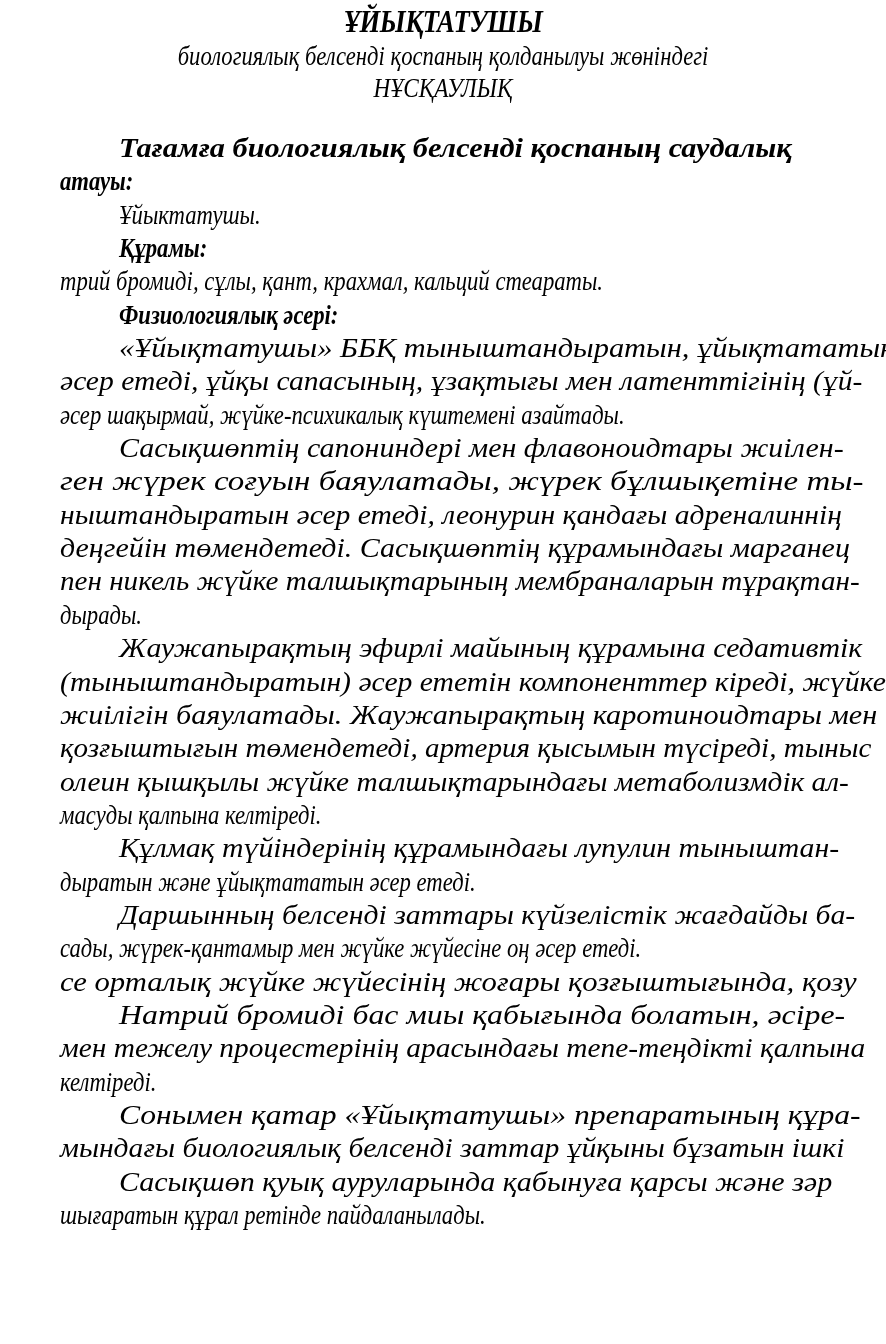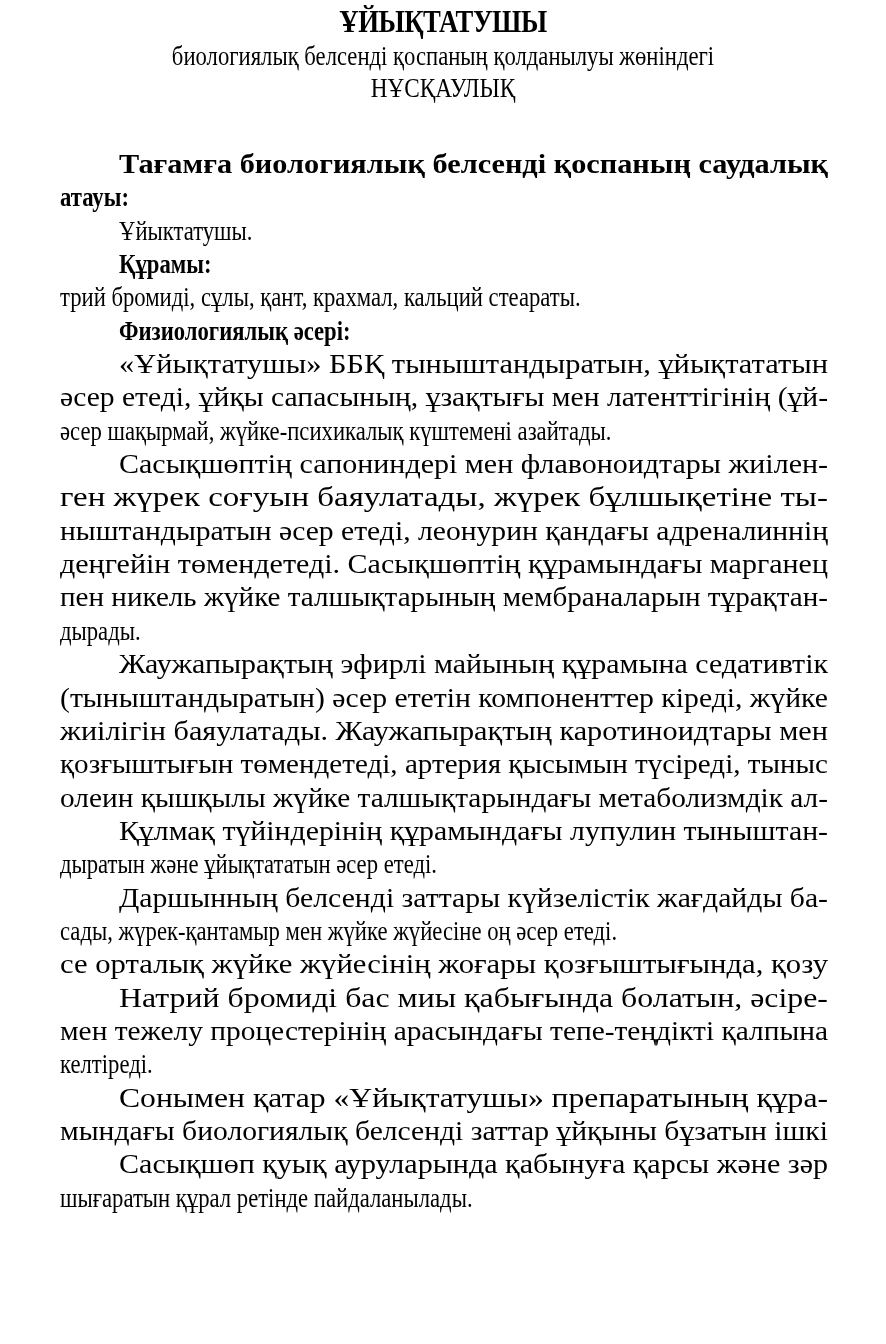--- a/index.html
+++ b/index.html
@@ -14,20 +14,21 @@
       position: relative;
       font-family: "Liberation Serif", "DejaVu Serif", serif;
       color: #000000;
     }
     .page {
       position: absolute;
       left: 0;
       top: 0;
       width: 886px;
       height: 1344px;
+      font-style: italic;
     }
     .title {
       position: absolute;
       left: 0;
       width: 886px;
       text-align: center;
       white-space: nowrap;
     }
     .title-main {
       top: 4px;
@@ -45,21 +46,21 @@
     }
     .title-doc {
       top: 73px;
       font-size: 27px;
       transform: scaleX(0.86);
       transform-origin: 50% 50%;
     }
     .body {
       position: absolute;
       left: 60px;
-      top: 148px;
+      top: 132px;
       width: 768px;
     }
     .line {
       position: relative;
       height: 33.35px;
       line-height: 33.35px;
       font-size: 27px;
       white-space: nowrap;
       overflow: visible;
     }
@@ -97,20 +98,21 @@
       <div class="line justify"><span class="txt" style="display: inline-block; white-space: nowrap; padding-left: 0px; transform: scaleX(1.2206); margin-left: 0px; transform-origin: 0px 50%;">ген  жүрек  соғуын  баяулатады,  жүрек  бұлшықетіне  ты-</span></div>
       <div class="line justify"><span class="txt" style="display: inline-block; white-space: nowrap; padding-left: 0px; transform: scaleX(1.0966); margin-left: 0px; transform-origin: 0px 50%;">ныштандыратын әсер етеді,  леонурин қандағы адреналиннің</span></div>
       <div class="line justify"><span class="txt" style="display: inline-block; white-space: nowrap; padding-left: 0px; transform: scaleX(1.1114); margin-left: 0px; transform-origin: 0px 50%;">деңгейін төмендетеді. Сасықшөптің құрамындағы  марганец</span></div>
       <div class="line justify"><span class="txt" style="display: inline-block; white-space: nowrap; padding-left: 0px; transform: scaleX(1.0779); margin-left: 0px; transform-origin: 0px 50%;">пен никель жүйке талшықтарының мембраналарын тұрақтан-</span></div>
       <div class="line"><span class="txt" style="display: inline-block; white-space: nowrap; padding-left: 0px; transform: scaleX(0.84); margin-left: 0px; transform-origin: 0px 50%;">дырады.</span></div>
       <div class="line indent justify"><span class="txt" style="display: inline-block; white-space: nowrap; padding-left: 0px; transform: scaleX(1.1085); margin-left: 59px; transform-origin: 0px 50%;">Жаужапырақтың эфирлі майының құрамына седативтік</span></div>
       <div class="line justify"><span class="txt" style="display: inline-block; white-space: nowrap; padding-left: 0px; transform: scaleX(1.0995); margin-left: 0px; transform-origin: 0px 50%;">(тыныштандыратын) әсер ететін компоненттер кіреді, жүйке</span></div>
       <div class="line justify"><span class="txt" style="display: inline-block; white-space: nowrap; padding-left: 0px; transform: scaleX(1.12); margin-left: 0px; transform-origin: 0px 50%;">жиілігін баяулатады. Жаужапырақтың  каротиноидтары мен</span></div>
       <div class="line justify"><span class="txt" style="display: inline-block; white-space: nowrap; padding-left: 0px; transform: scaleX(1.0766); margin-left: 0px; transform-origin: 0px 50%;">қозғыштығын төмендетеді, артерия қысымын түсіреді, тыныс</span></div>
       <div class="line justify"><span class="txt" style="display: inline-block; white-space: nowrap; padding-left: 0px; transform: scaleX(1.0869); margin-left: 0px; transform-origin: 0px 50%;">олеин қышқылы жүйке талшықтарындағы метаболизмдік ал-</span></div>
+      <div class="line"><span class="txt" style="display: inline-block; white-space: nowrap; padding-left: 0px; transform: scaleX(0.84); margin-left: 0px; transform-origin: 0px 50%;">масуды қалпына келтіреді.</span></div>
       <div class="line indent justify"><span class="txt" style="display: inline-block; white-space: nowrap; padding-left: 0px; transform: scaleX(1.1035); margin-left: 59px; transform-origin: 0px 50%;">Құлмақ түйіндерінің құрамындағы лупулин тыныштан-</span></div>
       <div class="line"><span class="txt" style="display: inline-block; white-space: nowrap; padding-left: 0px; transform: scaleX(0.84); margin-left: 0px; transform-origin: 0px 50%;">дыратын және ұйықтататын әсер етеді.</span></div>
       <div class="line indent justify"><span class="txt" style="display: inline-block; white-space: nowrap; padding-left: 0px; transform: scaleX(1.101); margin-left: 59px; transform-origin: 0px 50%;">Даршынның белсенді заттары күйзелістік жағдайды  ба-</span></div>
       <div class="line"><span class="txt" style="display: inline-block; white-space: nowrap; padding-left: 0px; transform: scaleX(0.84); margin-left: 0px; transform-origin: 0px 50%;">сады, жүрек-қантамыр мен  жүйке жүйесіне оң әсер етеді.</span></div>
       <div class="line justify"><span class="txt" style="display: inline-block; white-space: nowrap; padding-left: 0px; transform: scaleX(1.1353); margin-left: 0px; transform-origin: 0px 50%;">се орталық жүйке жүйесінің жоғары  қозғыштығында, қозу</span></div>
       <div class="line indent justify"><span class="txt" style="display: inline-block; white-space: nowrap; padding-left: 0px; transform: scaleX(1.1791); margin-left: 59px; transform-origin: 0px 50%;">Натрий бромиді бас миы   қабығында болатын,    әсіре-</span></div>
       <div class="line justify"><span class="txt" style="display: inline-block; white-space: nowrap; padding-left: 0px; transform: scaleX(1.0884); margin-left: 0px; transform-origin: 0px 50%;">мен тежелу процестерінің арасындағы тепе-теңдікті қалпына</span></div>
       <div class="line"><span class="txt" style="display: inline-block; white-space: nowrap; padding-left: 0px; transform: scaleX(0.84); margin-left: 0px; transform-origin: 0px 50%;">келтіреді.</span></div>
       <div class="line indent justify"><span class="txt" style="display: inline-block; white-space: nowrap; padding-left: 0px; transform: scaleX(1.1712); margin-left: 59px; transform-origin: 0px 50%;">Сонымен   қатар «Ұйықтатушы» препаратының құра-</span></div>
       <div class="line justify"><span class="txt" style="display: inline-block; white-space: nowrap; padding-left: 0px; transform: scaleX(1.0962); margin-left: 0px; transform-origin: 0px 50%;">мындағы  биологиялық белсенді заттар ұйқыны бұзатын ішкі</span></div>

